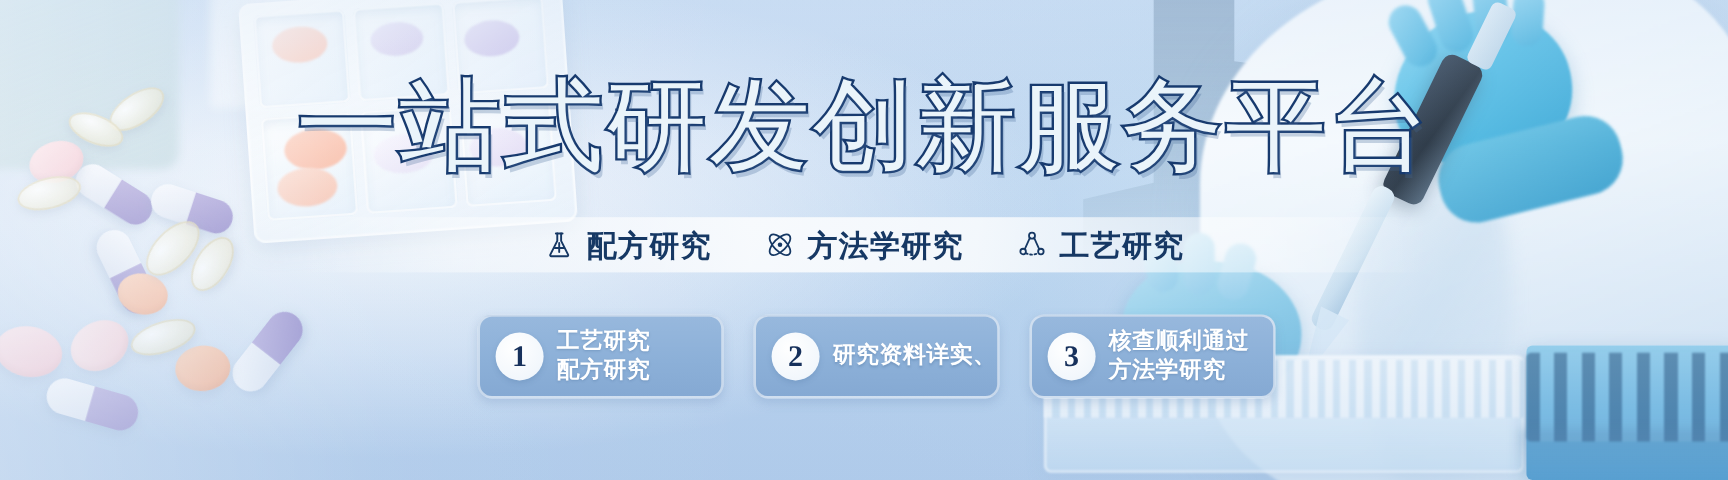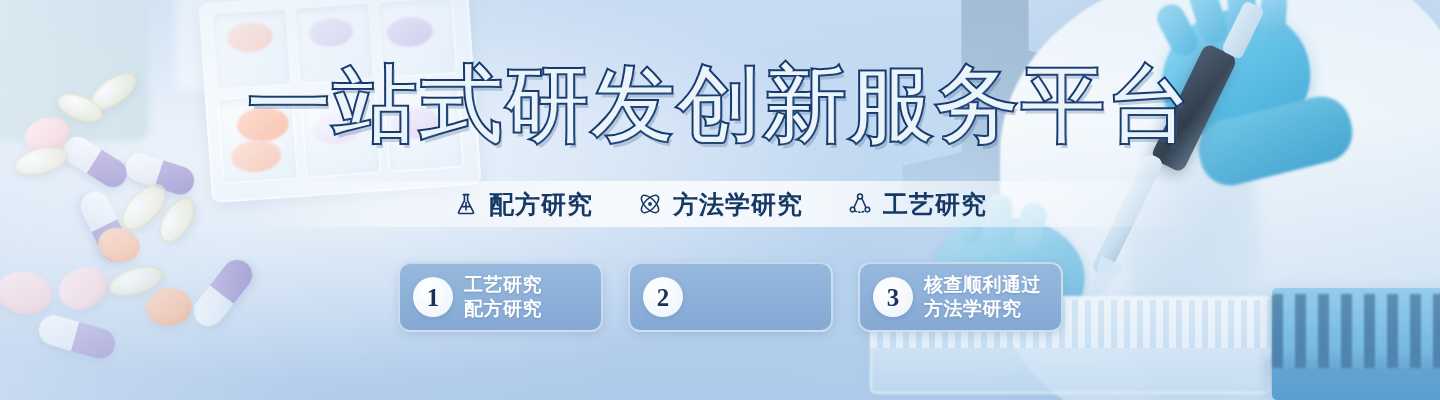--- a/index.html
+++ b/index.html
@@ -405,20 +405,21 @@
         <div class="badge">1</div>
         <div class="card-text">
           <div>工艺研究</div>
           <div>配方研究</div>
         </div>
       </div>
 
       <div class="card">
         <div class="badge">2</div>
         <div class="card-text">
+          <div>研究资料详实、</div>
         </div>
       </div>
 
       <div class="card">
         <div class="badge">3</div>
         <div class="card-text">
           <div>核查顺利通过</div>
           <div>方法学研究</div>
         </div>
       </div>

